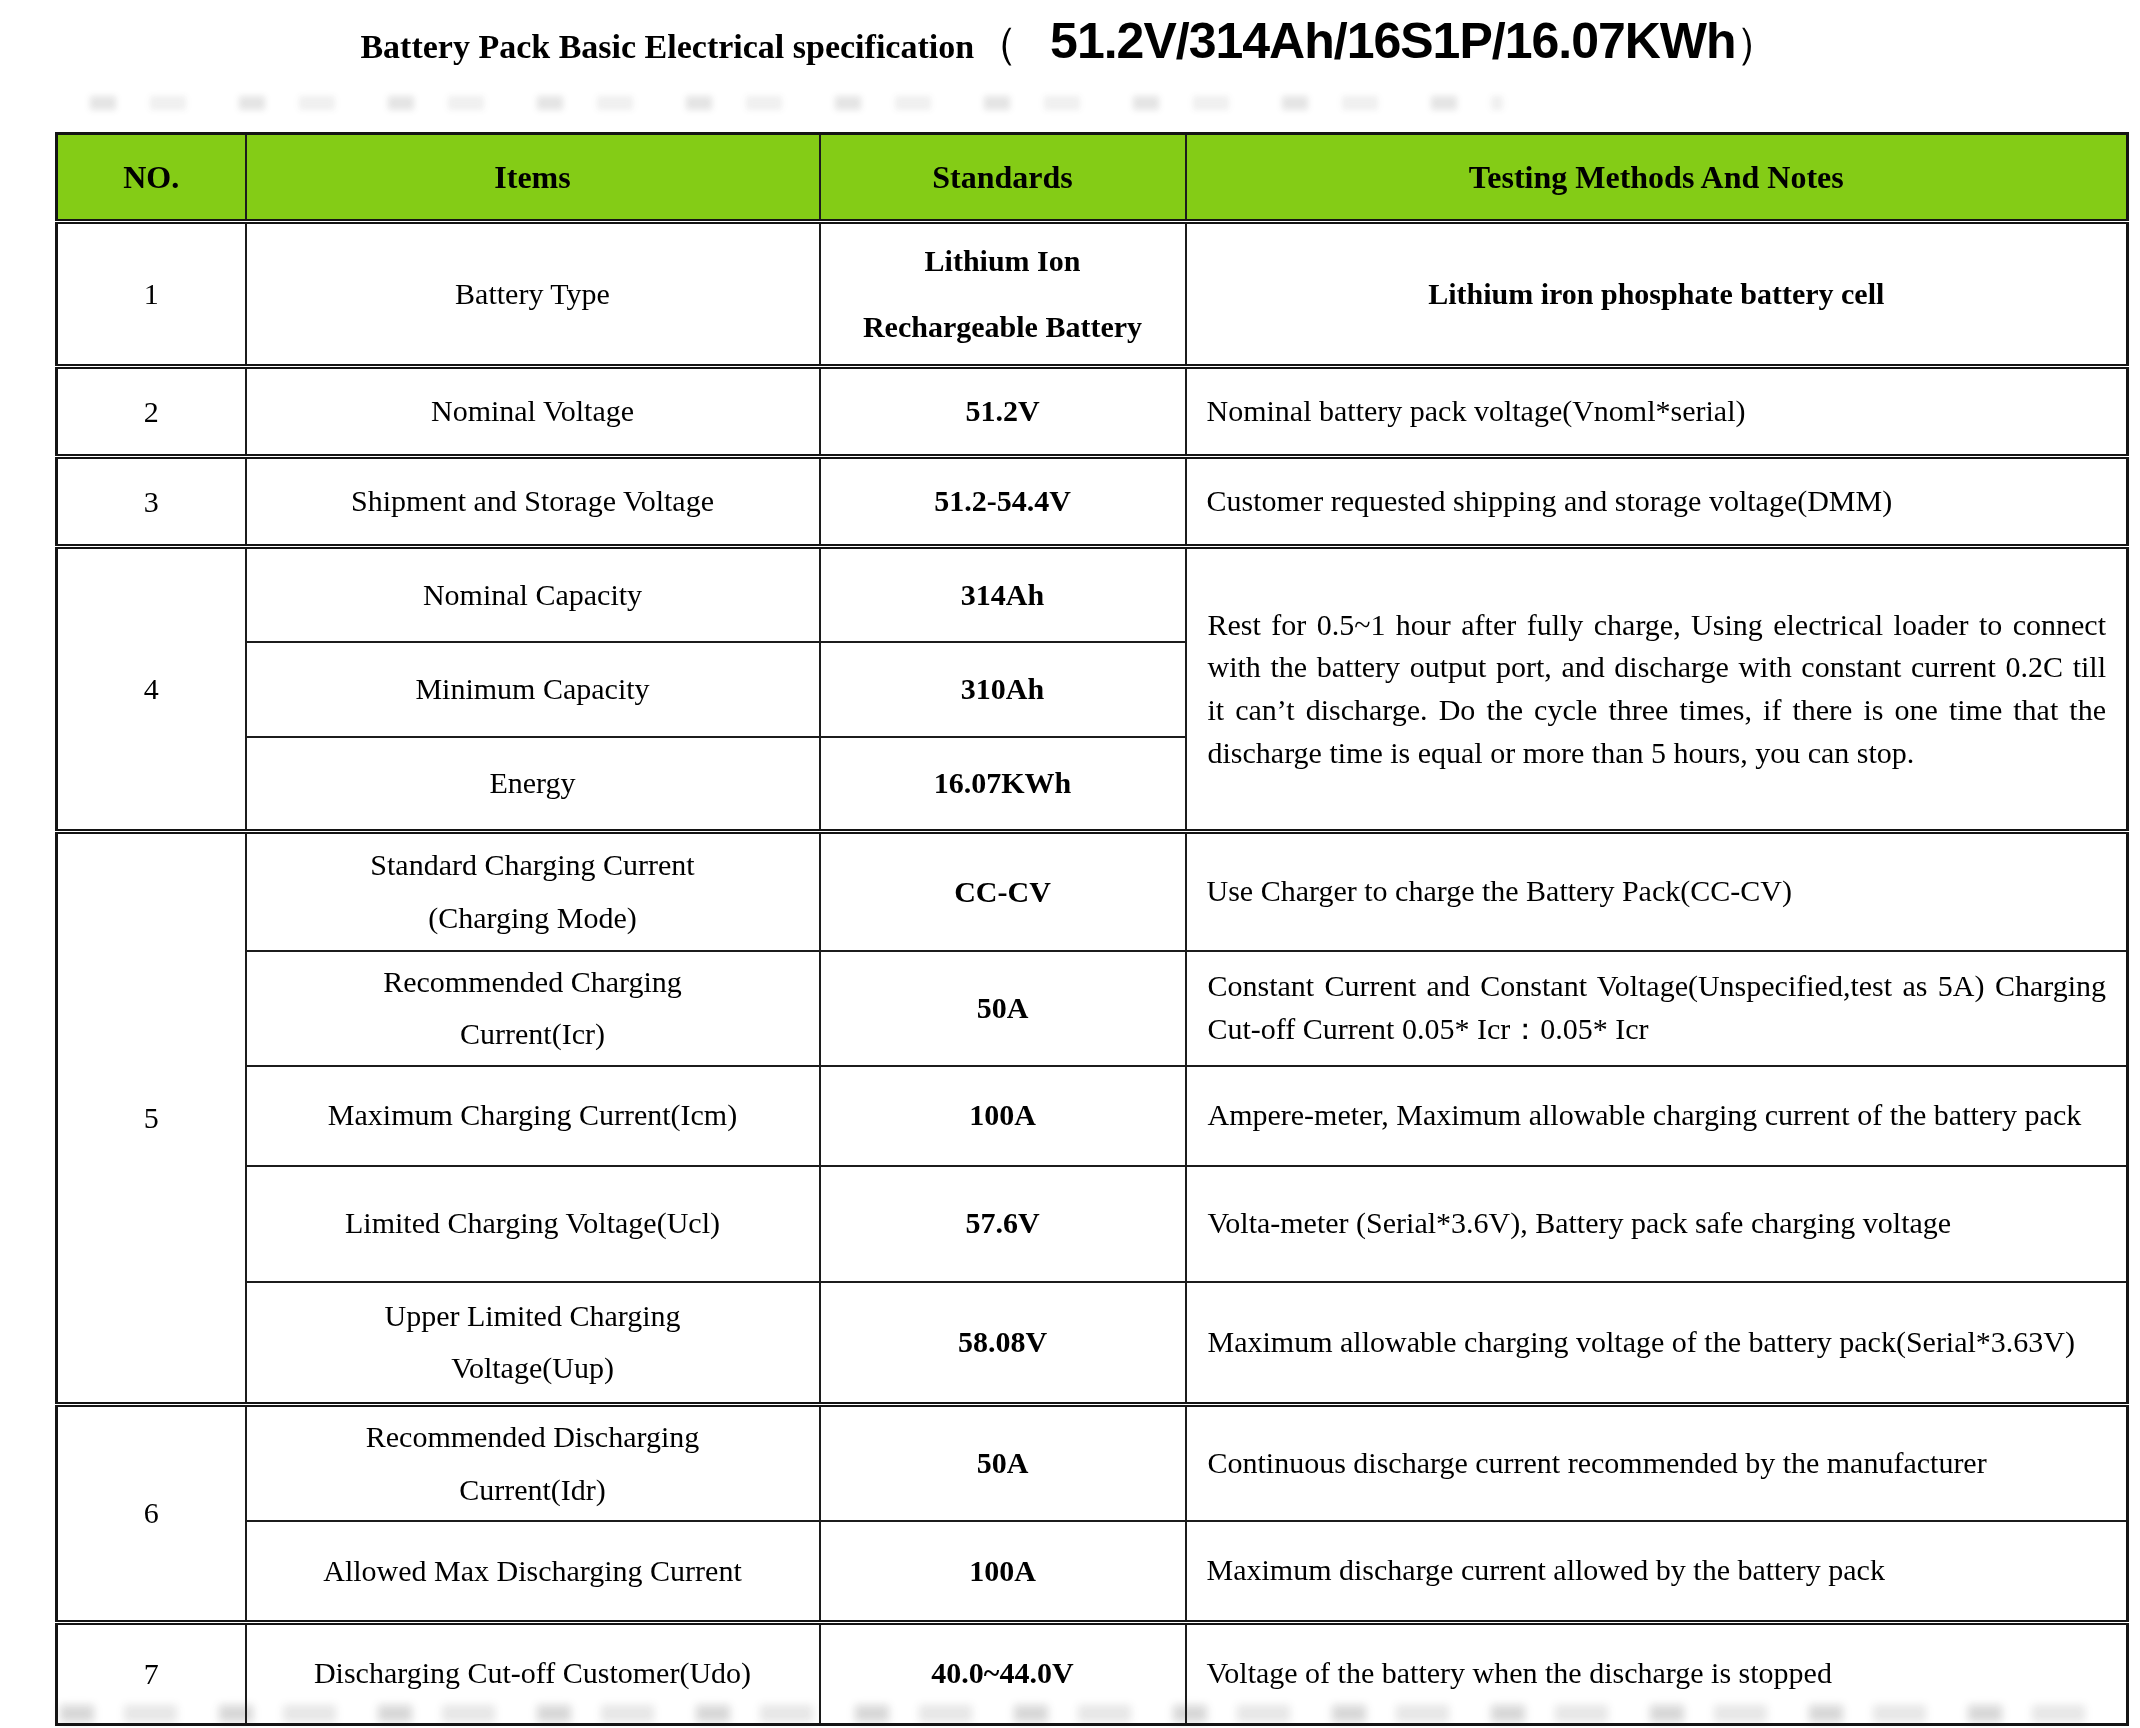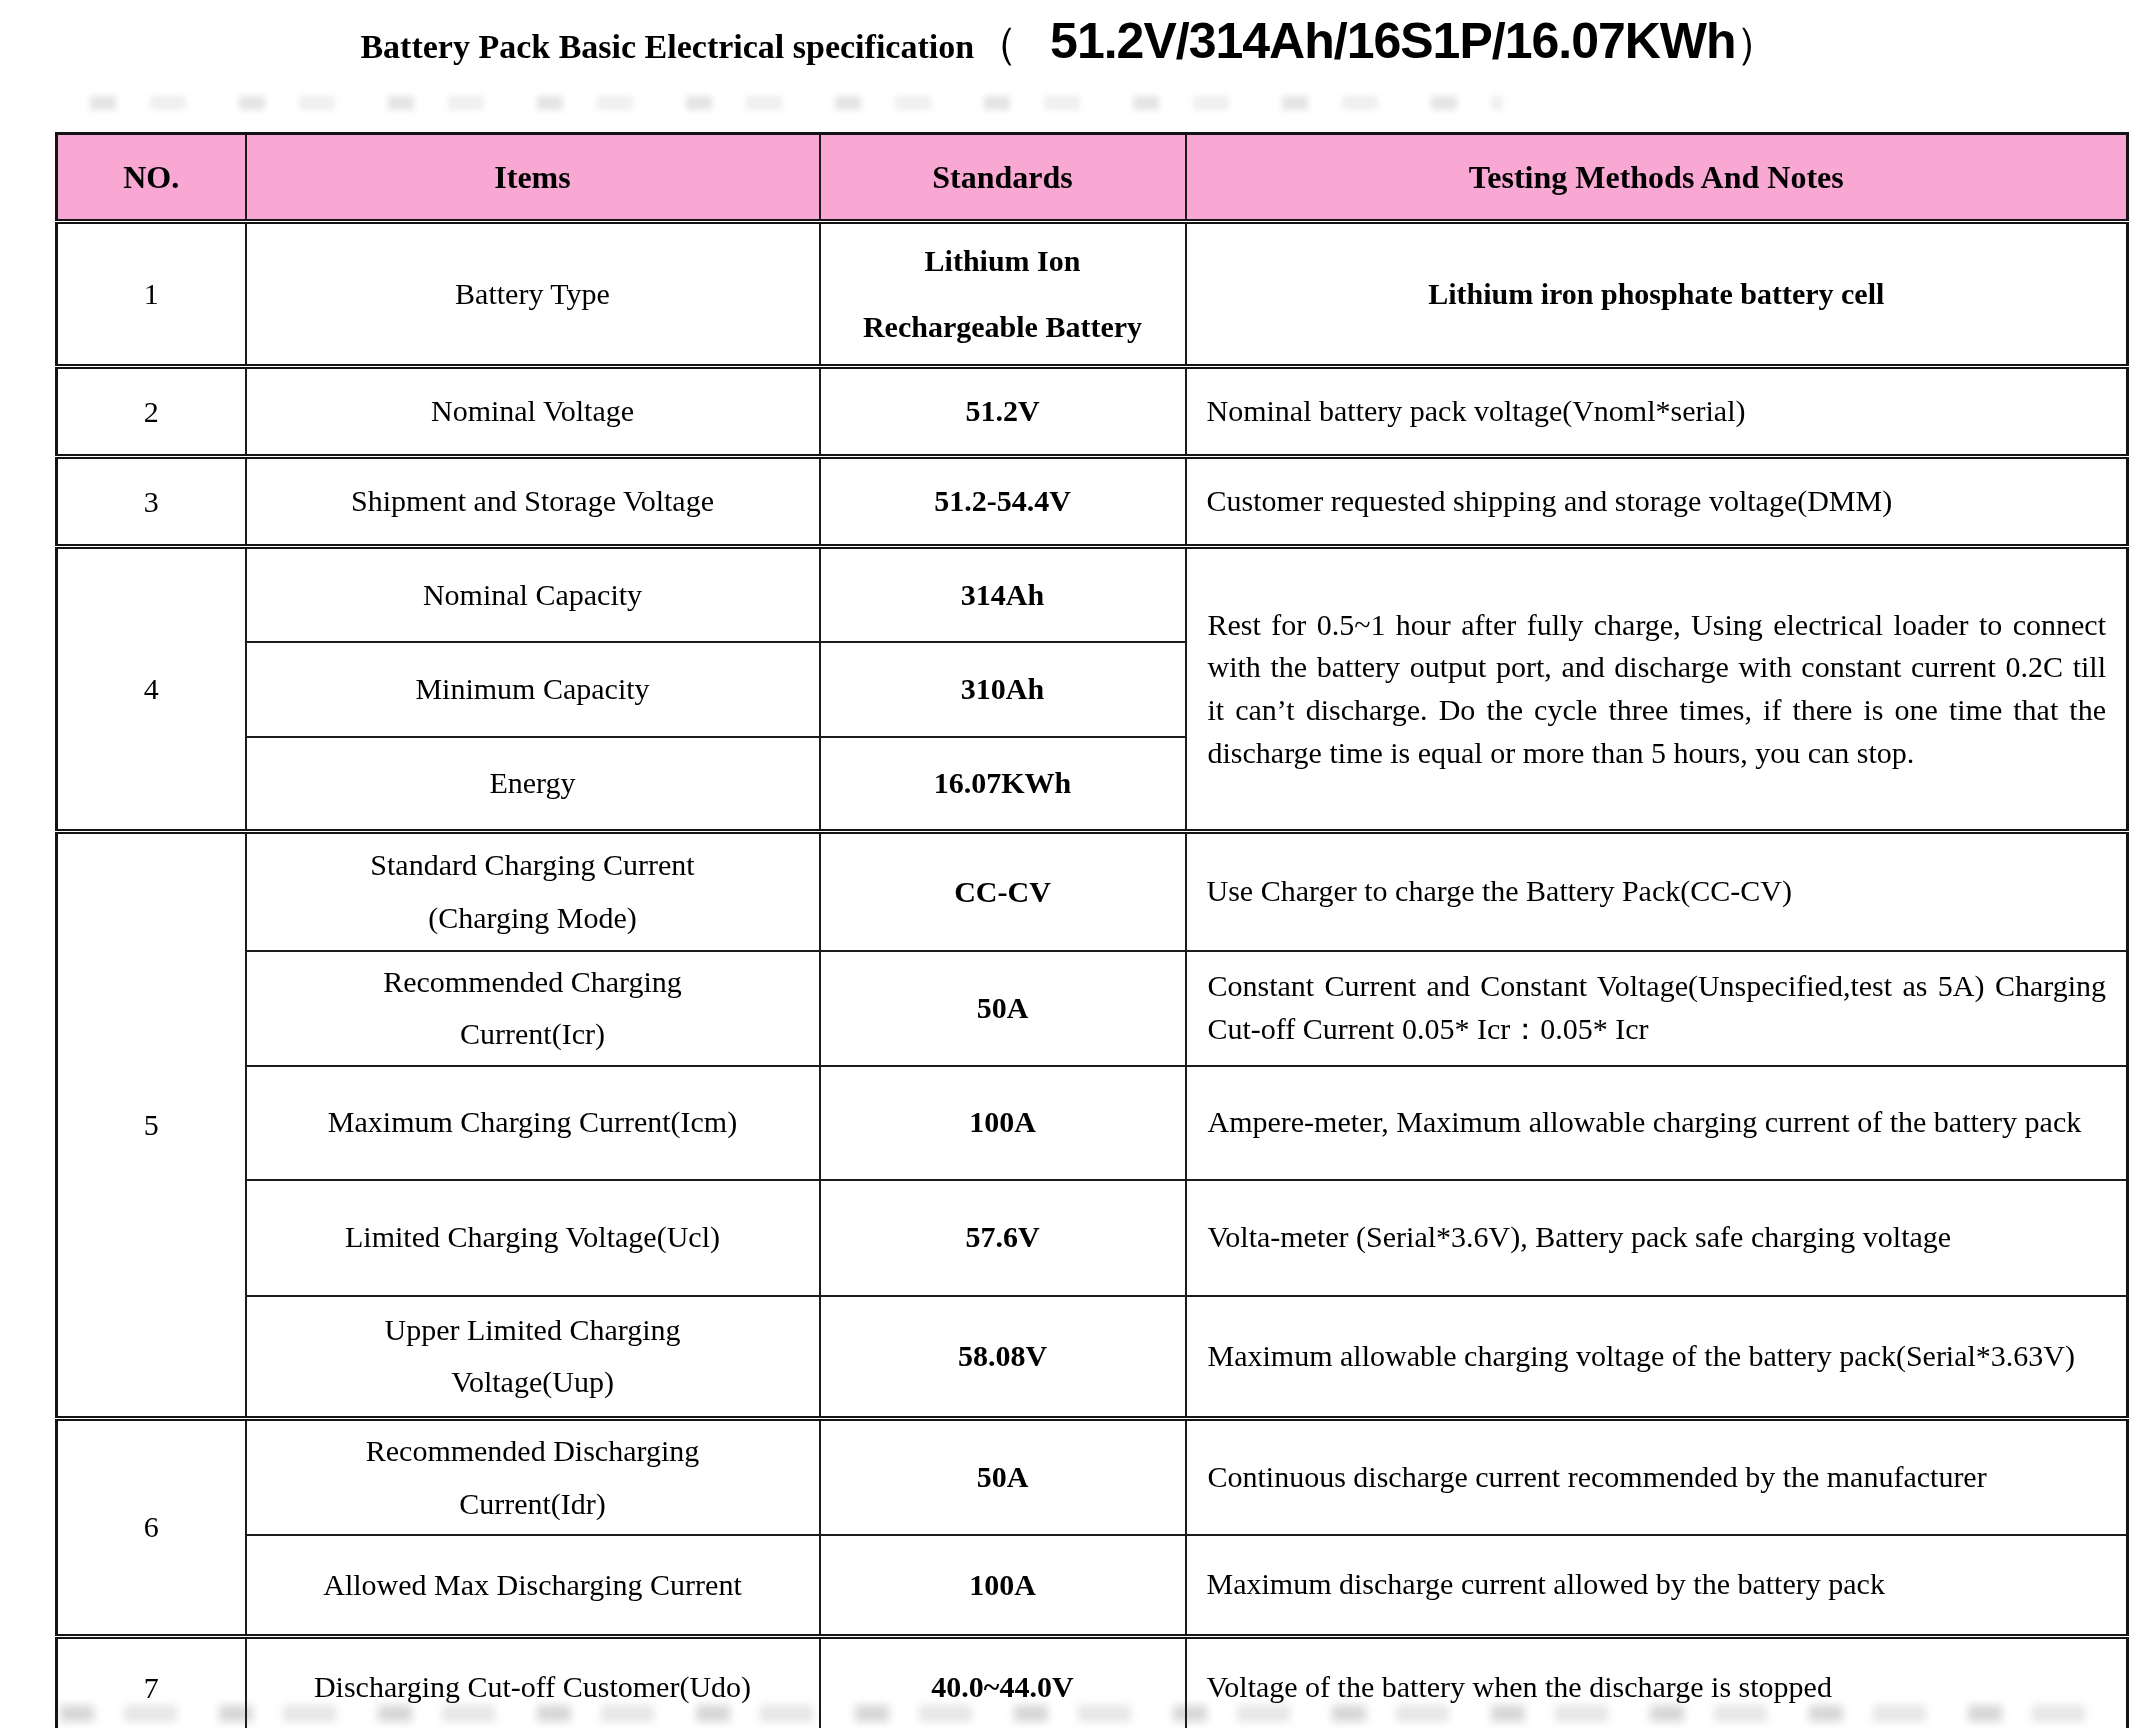--- a/index.html
+++ b/index.html
@@ -13,21 +13,21 @@
   .t-paren{font-family:"Liberation Serif", serif;font-weight:400;font-size:44px;}
   .t-big{font-family:"Liberation Sans", sans-serif;font-weight:700;font-size:50px;letter-spacing:-1px;margin-left:32px;}
   
   table.spec{
     position:absolute;top:132px;left:55px;width:2072px;
     border-collapse:collapse;table-layout:fixed;
     border:3px solid #141414;
   }
   td,th{border:2px solid #1c1c1c;padding:4px 10px;font-size:30px;vertical-align:middle;overflow:hidden;}
   thead th{
-    background:#f9a8d4;font-weight:700;font-size:32px;
+    background:#84cc16;font-weight:700;font-size:32px;
     border-bottom:5px double #141414;
   }
   tr.gs td{border-top:5px double #141414;margin-left:22px;} 
   td.no{text-align:center;}
   td.item{text-align:center;}
   td.std{text-align:center;font-weight:700;}
   td.note{text-align:left;padding:6px 20px;line-height:1.42;}
   td.note.j{text-align:justify;padding-left:21px;}
   td.note.c{text-align:center;font-weight:700;}
   .lines span{display:block;line-height:1.75;}
@@ -180,21 +180,21 @@
             <span>Current(Icr)</span>
           </div>
         </td>
       <td class="std">
           <div class="lines">
             <span>50A</span>
           </div>
         </td>
       <td class="note j">Constant Current and Constant Voltage(Unspecified,test as 5A) Charging Cut-off Current 0.05* Icr：0.05* Icr</td>
     </tr>
-    <tr style="height:114px">
+    <tr style="height:100px">
       <td class="item">
           <div class="lines">
             <span>Maximum Charging Current(Icm)</span>
           </div>
         </td>
       <td class="std">
           <div class="lines">
             <span>100A</span>
           </div>
         </td>

